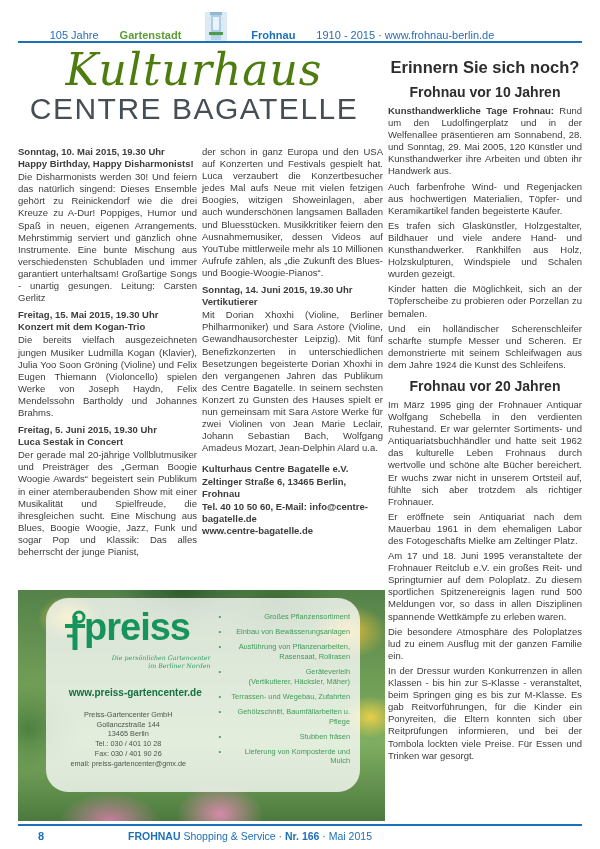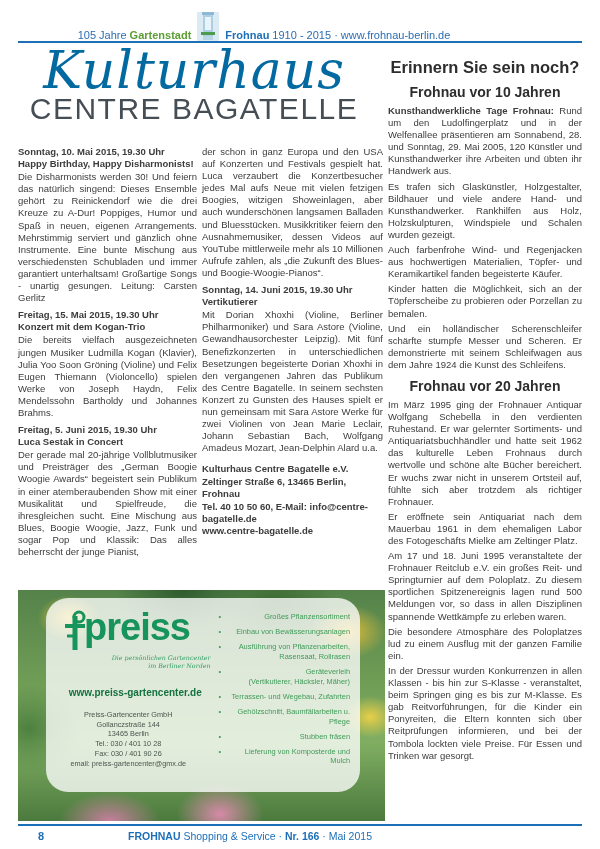--- a/index.html
+++ b/index.html
@@ -1,31 +1,31 @@
 <!DOCTYPE html>
 <html lang="de"><head>
 <meta charset="utf-8">
 <style>
   html,body{margin:0;padding:0;background:#e8e8e8;}
   #page{position:relative;width:600px;height:849px;background:#ffffff;
         font-family:"Liberation Sans",sans-serif;overflow:hidden;margin:0 auto;}
 
   
-  .header-row{position:absolute;top:10px;left:4px;width:520px;height:32px;
-              display:flex;justify-content:center;align-items:flex-end;gap:3px;
+  .header-row{position:absolute;top:10px;left:12px;width:520px;height:32px;
+              display:flex;justify-content:center;align-items:flex-end;gap:21px;
               font-size:11px;color:#2a6db4;line-height:13px;}
   .header-row .green{color:#5a9e33;font-weight:bold;}
   .header-row .blue-bold{color:#1d6fb8;font-weight:bold;}
   .tower{width:22px;height:30px;margin:0 3px;}
   .header-rule{position:absolute;top:41px;left:18px;right:18px;height:2px;background:#1d6fb8;}
 
   
   .masthead{position:absolute;top:48px;left:20px;width:348px;text-align:center;}
   .masthead-l1{font-family:"DejaVu Serif",serif;font-style:italic;
-               font-size:52px;line-height:44px;color:#0369a1;letter-spacing:1px;}
+               font-size:44px;line-height:44px;color:#4d7c0f;letter-spacing:1px;}
   .masthead-l2{font-size:30px;line-height:34px;color:#454d55;letter-spacing:1.5px;
                font-weight:normal;}
 
   
   .col{position:absolute;text-align:justify;font-size:9.5px;line-height:12.1px;
        color:#3c3c3c;hyphens:auto;-webkit-hyphens:auto;}
   #col-left{left:18px;top:146px;width:179px;}
   #col-mid{left:202px;top:146px;width:181px;}
   #col-right{left:388px;top:57px;width:194px;}
   .col p{margin:0 0 3px 0;}
@@ -130,25 +130,25 @@
     <p>Mit Dorian Xhoxhi (Violine, Berliner Philharmoniker) und Sara Astore (Violine, Gewandhausorchester Leipzig). Mit fünf Benefizkonzerten in unterschiedlichen Besetzungen begeisterte Dorian Xhoxhi in den vergangenen Jahren das Publikum des Centre Bagatelle. In seinem sechsten Konzert zu Gunsten des Hauses spielt er nun gemeinsam mit Sara Astore Werke für zwei Violinen von Jean Marie Leclair, Johann Sebastian Bach, Wolfgang Amadeus Mozart, Jean-Delphin Alard u.a.</p>
     <div class="contact">
       <div>Kulturhaus Centre Bagatelle e.V.</div>
       <div>Zeltinger Straße 6, 13465 Berlin, Frohnau</div>
       <div>Tel. 40 10 50 60, E-Mail: info@centre-bagatelle.de</div>
       <div>www.centre-bagatelle.de</div>
     </div>
   </div>
 
   <div class="col" id="col-right">
-    <div class="rc-title">Erinnern Sie sein noch?</div>
+    <div class="rc-title">Erinnern Sie sich noch?</div>
     <div class="rc-h2">Frohnau vor 10 Jahren</div>
     <p><b>Kunsthandwerkliche Tage Frohnau:</b> <span>Rund um den Ludolfingerplatz und in der Welfenallee präsentieren am Sonnabend, 28. und Sonntag, 29. Mai 2005, 120 Künstler und Kunsthandwerker ihre Arbeiten und übten ihr Handwerk aus.</span></p>
+    <p>Auch farbenfrohe Wind- und Regenjacken aus hochwertigen Materialien, Töpfer- und Keramikartikel fanden begeisterte Käufer.</p>
     <p>Es trafen sich Glaskünstler, Holzgestalter, Bildhauer und viele andere Hand- und Kunsthandwerker. Rankhilfen aus Holz, Holzskulpturen, Windspiele und Schalen wurden gezeigt.</p>
-    <p>Auch farbenfrohe Wind- und Regenjacken aus hochwertigen Materialien, Töpfer- und Keramikartikel fanden begeisterte Käufer.</p>
     <p>Kinder hatten die Möglichkeit, sich an der Töpferscheibe zu probieren oder Porzellan zu bemalen.</p>
     <p>Und ein holländischer Scherenschleifer schärfte stumpfe Messer und Scheren. Er demonstrierte mit seinem Schleifwagen aus dem Jahre 1924 die Kunst des Schleifens.</p>
     <div class="rc-h2">Frohnau vor 20 Jahren</div>
     <p>Im März 1995 ging der Frohnauer Antiquar Wolfgang Schebella in den verdienten Ruhestand. Er war gelernter Sortiments- und Antiquariatsbuchhändler und hatte seit 1962 das kulturelle Leben Frohnaus durch wertvolle und schöne alte Bücher bereichert. Er wuchs zwar nicht in unserem Ortsteil auf, fühlte sich aber trotzdem als richtiger Frohnauer.</p>
     <p>Er eröffnete sein Antiquariat nach dem Mauerbau 1961 in dem ehemaligen Labor des Fotogeschäfts Mielke am Zeltinger Platz.</p>
     <p>Am 17 und 18. Juni 1995 veranstaltete der Frohnauer Reitclub e.V. ein großes Reit- und Springturnier auf dem Poloplatz. Zu diesem sportlichen Spitzenereignis lagen rund 500 Meldungen vor, so dass in allen Disziplinen spannende Wettkämpfe zu erleben waren.</p>
     <p>Die besondere Atmosphäre des Poloplatzes lud zu einem Ausflug mit der ganzen Familie ein.</p>
     <p>In der Dressur wurden Konkurrenzen in allen Klassen - bis hin zur S-Klasse - veranstaltet, beim Springen ging es bis zur M-Klasse. Es gab Reitvorführungen, für die Kinder ein Ponyreiten, die Eltern konnten sich über Reitprüfungen informieren, und bei der Tombola lockten viele Preise. Für Essen und Trinken war gesorgt.</p>
   </div>
 

